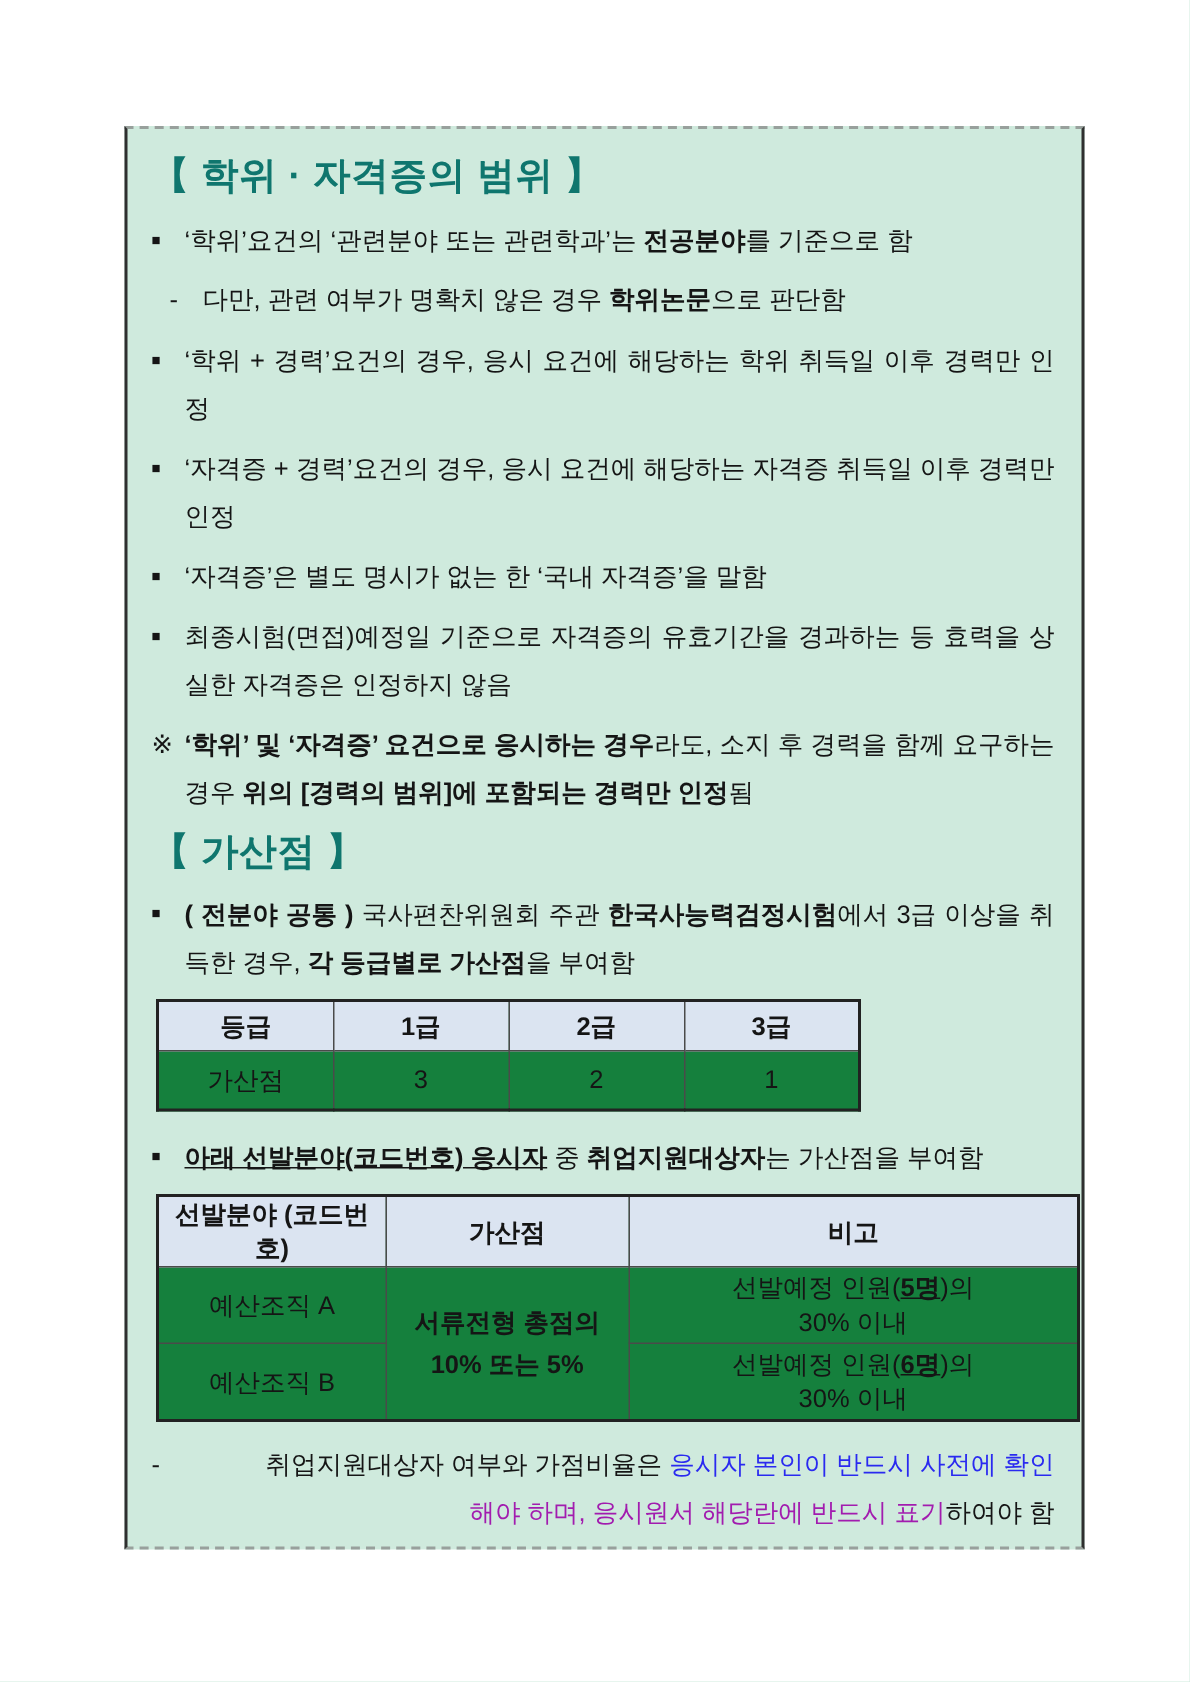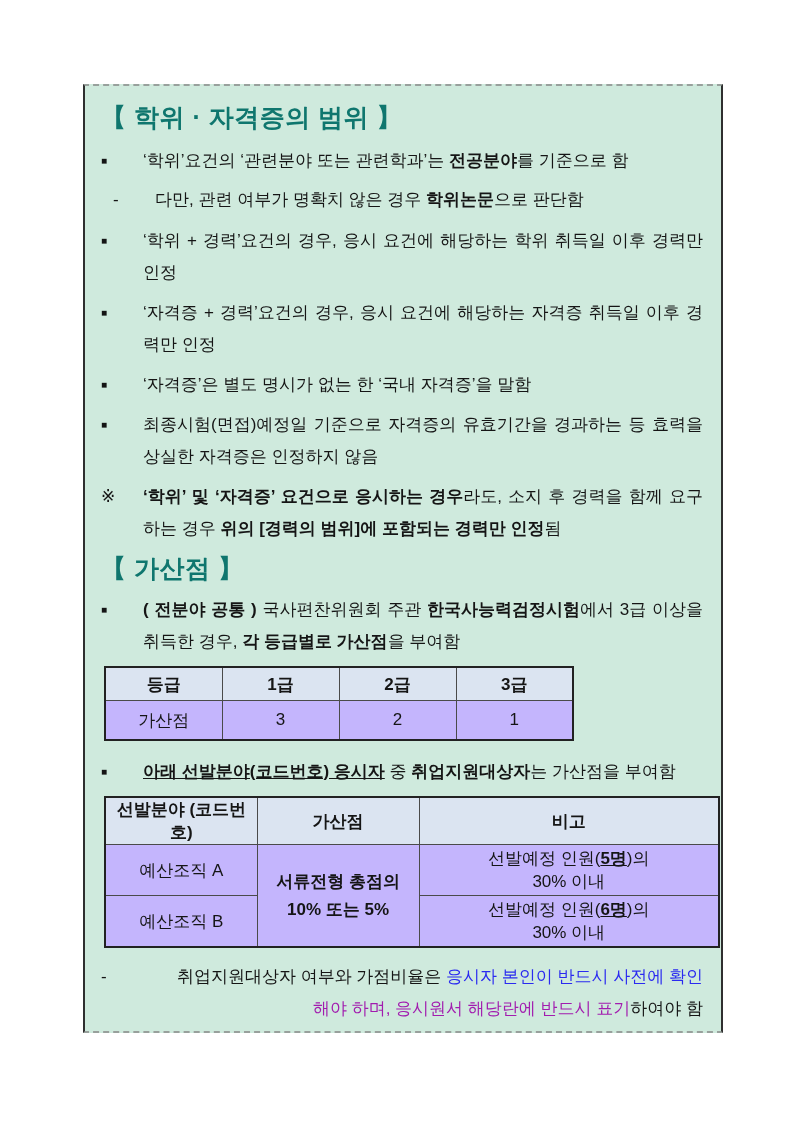--- a/index.html
+++ b/index.html
@@ -17,25 +17,25 @@
   }
   .sec-title{
     color:#0f766e;font-weight:bold;font-size:25px;line-height:30px;
     margin:0 0 13px 0;letter-spacing:0.5px;
   }
   .sec-title.second{margin-bottom:11px;}
   .item{display:flex;font-size:17px;line-height:32px;margin-bottom:8px;}
   .item .mk{flex:none;width:22px;}
   .item .mk.sq{font-size:10px;}
   .item .mk.dash,.item .mk.ref{font-size:17px;}
-  .item .tx{flex:1;text-align:justify;margin-left:20px;}
+  .item .tx{flex:1;text-align:justify;}
   .item.sub{padding-left:12px;margin-top:-1px;margin-bottom:9px;}
   .b{font-weight:bold;}
   .u{text-decoration:underline;}
-  table{border-collapse:collapse;background:#c4b5fd;border:2px solid #222222;}
+  table{border-collapse:collapse;background:#15803d;border:2px solid #222222;}
   th,td{border:1px solid #4a4a4a;text-align:center;font-size:17px;padding:0 4px;}
   th{background:#dbe4f1;font-weight:bold;height:32px;}
   .grade-table{width:470px;margin:1px 0 15px 3px;}
   .grade-table td{height:38px;}
   .grade-table th,.grade-table td{width:25%;}
   .bonus-table{width:616px;margin:3px 0 13px 3px;}
   .bonus-table .c1{width:150px;}
   .bonus-table .c2{width:160px;}
   .bonus-table .c3{width:306px;}
   .bonus-table td{height:50px;line-height:23px;}

